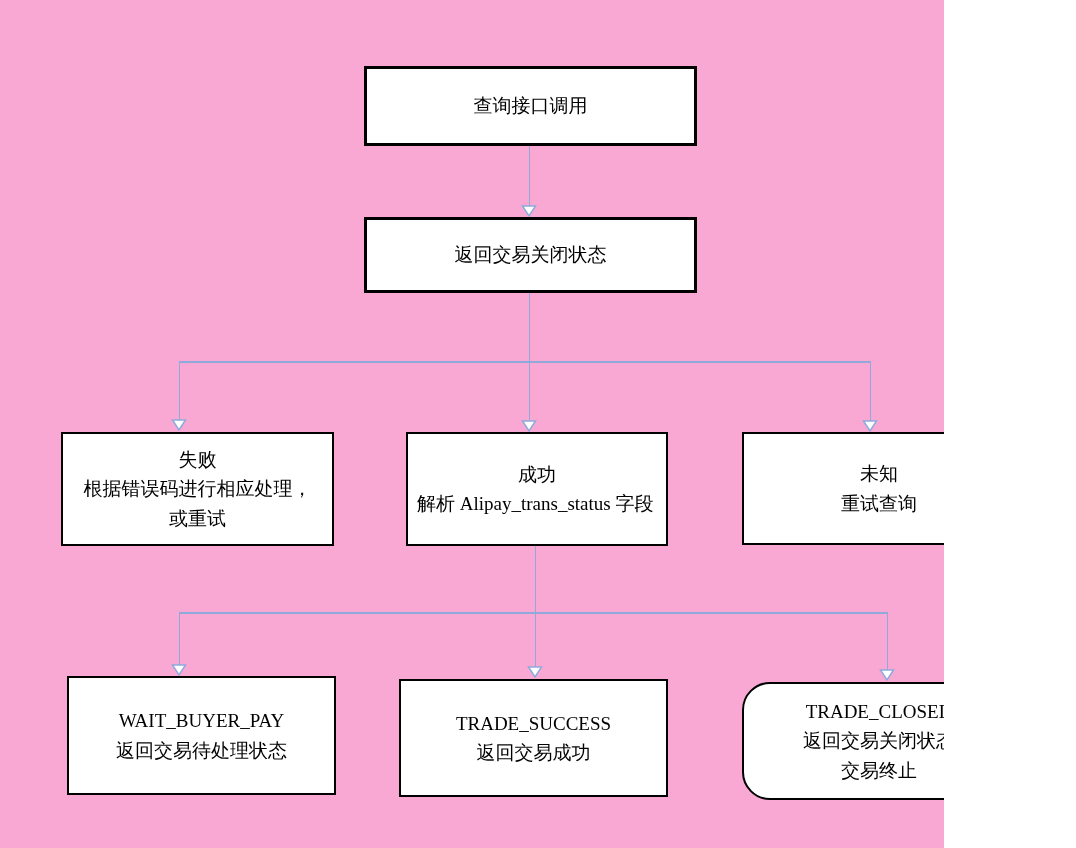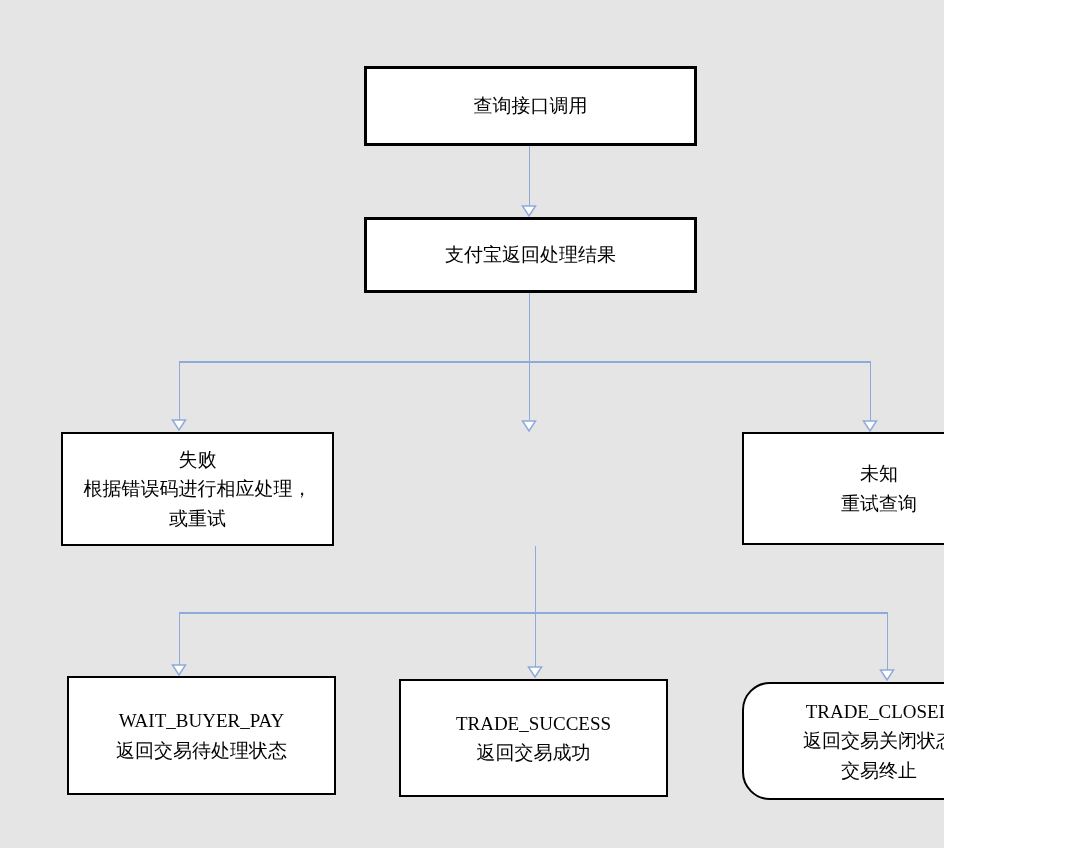--- a/index.html
+++ b/index.html
@@ -3,21 +3,21 @@
 <meta charset="utf-8">
 <style>
   :root{
     --connector:#8EAADB;
     --border:#000000;
   }
   html,body{margin:0;padding:0;background:#ffffff;}
   .canvas{
     position:relative;
     width:944px;height:848px;
-    background:#e5e5e5;
+    background:#f9a8d4;
     font-family:"Liberation Serif","DejaVu Serif",serif;
     color:#000;
     overflow:hidden;
   }
   .node{
     position:absolute;
     background:#fff;
     border:2px solid var(--border);
     display:flex;
     flex-direction:column;
@@ -45,29 +45,33 @@
 </head>
 <body>
 
 <div class="canvas">
 
   <div class="node heavy" style="left:364px;top:66px;width:333px;height:80px;">
     <span>查询接口调用</span>
   </div>
 
   <div class="node heavy" style="left:364px;top:217px;width:333px;height:76px;">
-    <span>支付宝返回处理结果</span>
+    <span>返回交易关闭状态</span>
   </div>
 
   <div class="node" style="left:61px;top:432px;width:273px;height:114px;">
     <span>失败
 根据错误码进行相应处理，
 或重试</span>
   </div>
 
+  <div class="node node-success" style="left:406px;top:432px;width:262px;height:114px;">
+    <span class="title">成功</span>
+    <span class="body">解析 Alipay_trans_status 字段</span>
+  </div>
 
   <div class="node" style="left:742px;top:432px;width:274px;height:113px;text-align:center;">
     <span>未知
 重试查询</span>
   </div>
 
   <div class="node" style="left:67px;top:676px;width:269px;height:119px;">
     <span>WAIT_BUYER_PAY
 返回交易待处理状态</span>
   </div>

